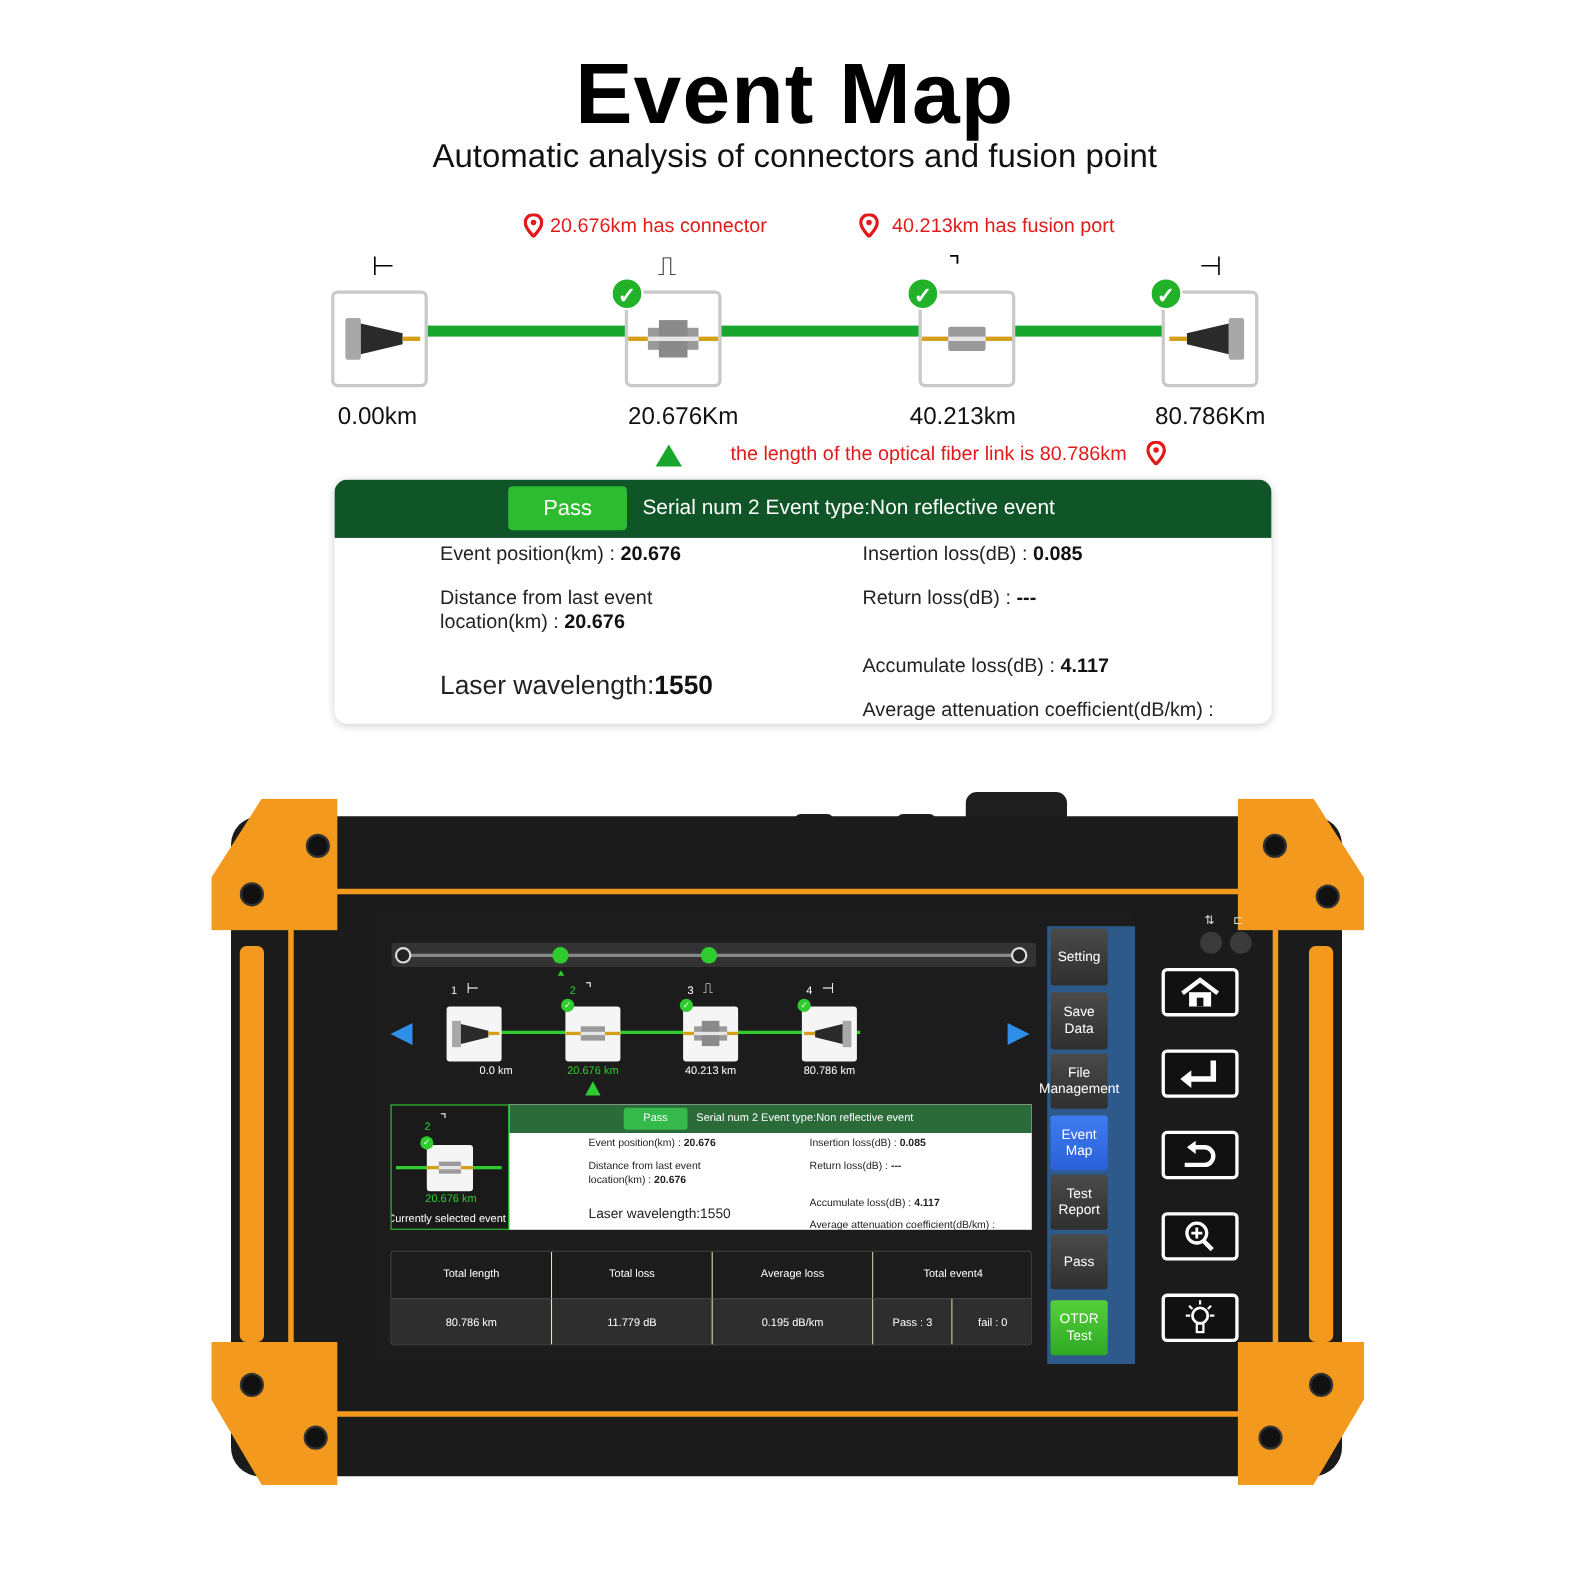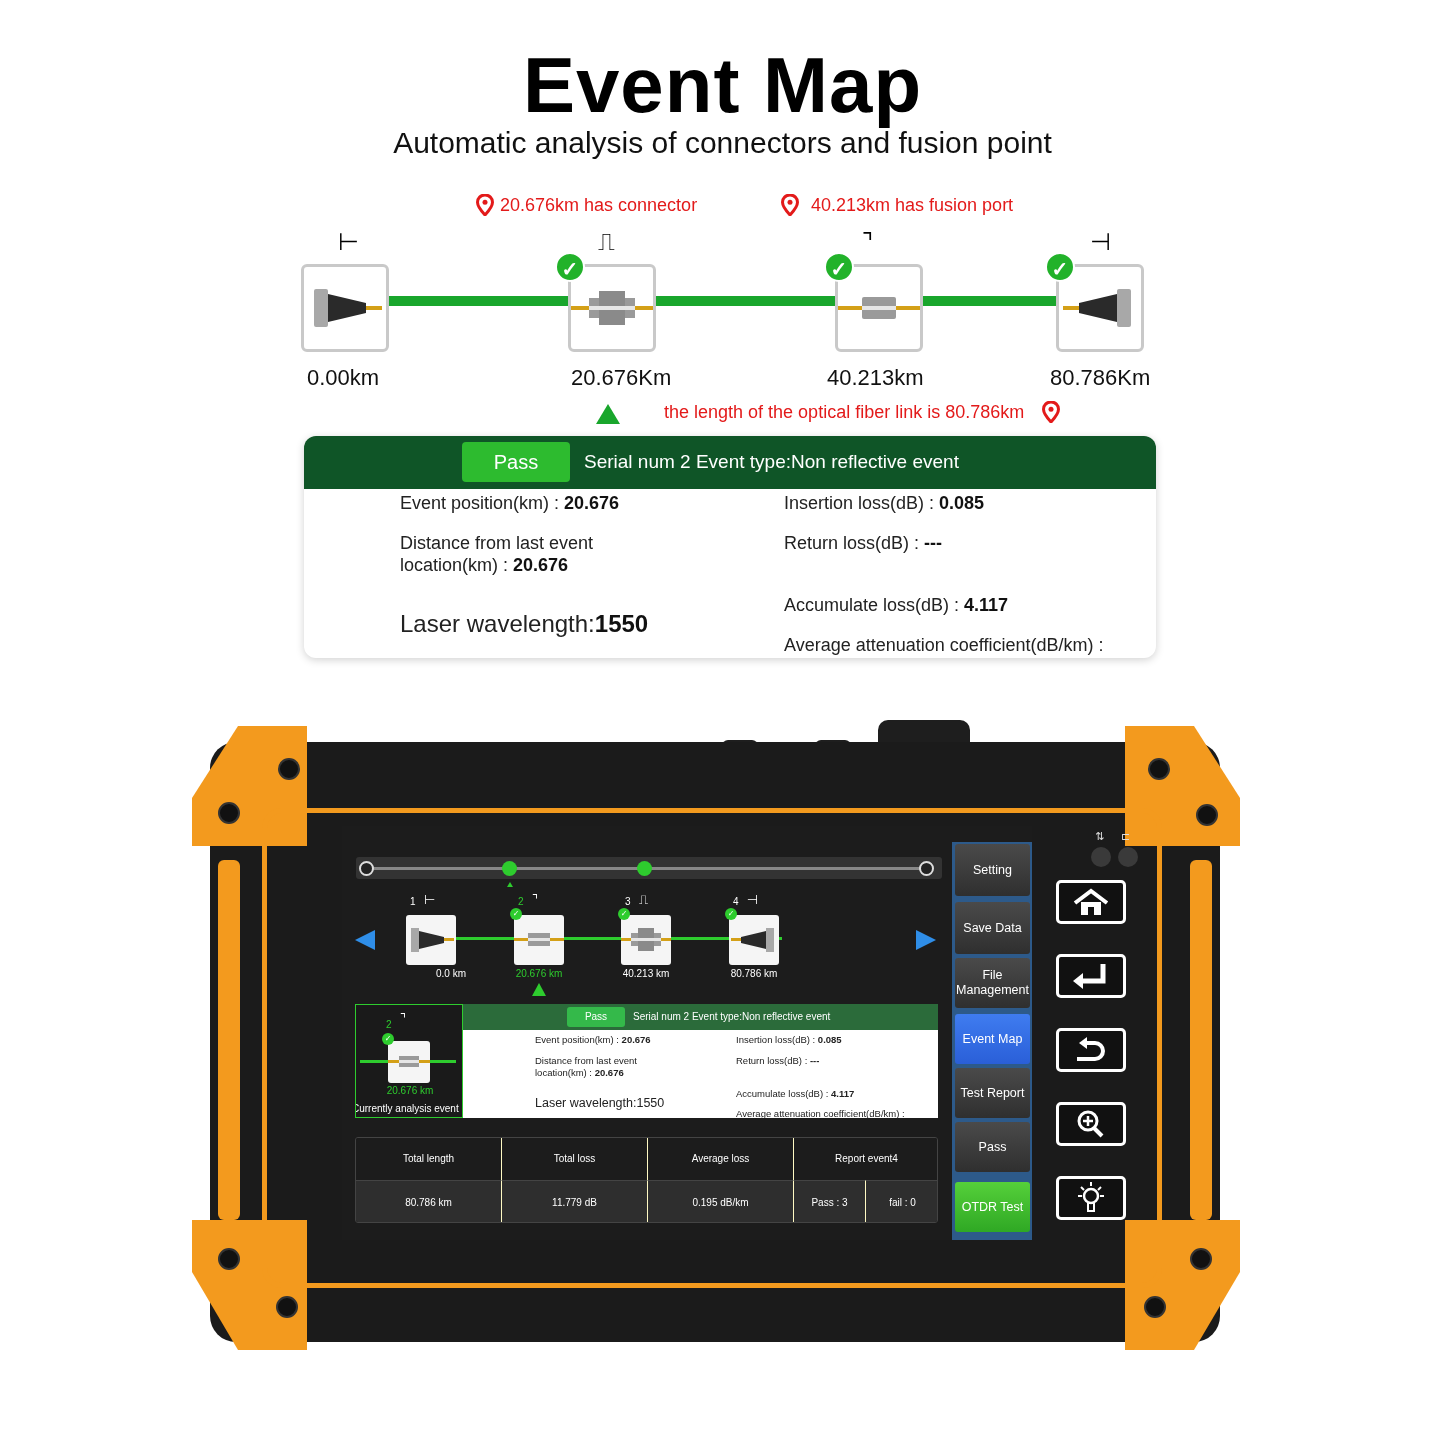--- a/index.html
+++ b/index.html
@@ -68,21 +68,21 @@
   .detail-head .pbtn { position: absolute; left: 104px; top: 3px; width: 58px; height: 20px; background: #34b94a; border-radius: 3px; color: #fff; font-size: 10px; text-align: center; line-height: 20px; }
   .detail-head .ht { position: absolute; left: 170px; top: 7px; font-size: 10px; color: #fff; white-space: nowrap; }
   .drow { position: absolute; font-size: 9.5px; color: #222; line-height: 12px; white-space: nowrap; }
 
   .summary { position: absolute; left: 13px; top: 311px; width: 583px; height: 86px; border: 1px solid #444; border-radius: 3px; overflow: hidden; }
   .sum-cell { position: absolute; font-size: 10px; color: #fff; text-align: center; border-right: 1px solid #fef9c3; }
   .sum-head { background: #1c1c1c; height: 42px; line-height: 42px; top: 0; }
   .sum-val { background: #2e2e2e; height: 43px; line-height: 43px; top: 42px; border-top: 1px solid #444; }
 
   .side-menu { position: absolute; left: 610px; top: 16px; width: 80px; height: 398px; background: #2d5a8a; padding: 2px 3px; }
-  .side-btn { position: absolute; left: 3px; width: 75px; border-radius: 3px; background: linear-gradient(#4a4a4a, #2f2f2f); color: #fff; font-size: 12.5px; text-align: center; display: flex; align-items: center; justify-content: center; line-height: 15px; }
+  .side-btn { position: absolute; left: 3px; width: 52px; border-radius: 3px; background: linear-gradient(#4a4a4a, #2f2f2f); color: #fff; font-size: 12.5px; text-align: center; display: flex; align-items: center; justify-content: center; line-height: 15px; }
   .side-btn.active { background: linear-gradient(#3f7cf0, #2a5fd8); }
   .side-btn.green { background: linear-gradient(#55d03a, #2fa824); }
 
   .hw-btn { position: absolute; left: 1056px; width: 70px; height: 44px; border: 3px solid #fff; border-radius: 5px; background: #111; }
   .hw-btn svg { position: absolute; left: 0; top: 0; }
   .led { position: absolute; width: 20px; height: 20px; border-radius: 50%; background: #3a3a3a; }
   .led-label { position: absolute; color: #ddd; font-size: 11px; font-family: "DejaVu Sans", sans-serif; }
 </style>
 </head>
 <body>
@@ -283,21 +283,21 @@
     <div style="position:absolute; left:4px; top:55px; width:96px; height:3px; background:#2ecc2e;"></div>
     <div style="position:absolute; left:32px; top:36px; width:42px; height:42px; background:#f5f5f5; border-radius:3px;">
       <svg width="42" height="42">
           <rect x="0" y="19" width="42" height="3" fill="#d4a017"></rect>
           <rect x="11" y="15" width="20" height="11" fill="#9a9a9a"></rect>
           <rect x="11" y="19" width="20" height="3" fill="#e6e6e6"></rect>
         </svg>
     </div>
     <div style="position:absolute; left:26px; top:28px; width:12px; height:12px; border-radius:50%; background:#2ecc2e; color:#fff; font-size:8px; text-align:center; line-height:12px;">✓</div>
     <div style="position:absolute; left:0; width:108px; top:80px; text-align:center; font-size:10px; color:#2ecc2e;">20.676 km</div>
-    <div style="position:absolute; left:-4px; top:98px; font-size:10px; color:#fff; white-space:nowrap;">Currently analysis event</div>
+    <div style="position:absolute; left:-4px; top:98px; font-size:10px; color:#fff; white-space:nowrap;">Currently selected event</div>
   </div>
 
   <div class="detail">
     <div class="detail-head">
       <div class="pbtn">Pass</div>
       <div class="ht">Serial num 2   Event type:Non reflective event</div>
     </div>
     <div class="drow" style="left:72px; top:30px;"><span>Event position(km) : </span><b>20.676</b></div>
     <div class="drow" style="left:72px; top:51px;">
         <div>Distance from last event</div>
@@ -307,21 +307,21 @@
     <div class="drow" style="left:273px; top:30px;"><span>Insertion loss(dB) : </span><b>0.085</b></div>
     <div class="drow" style="left:273px; top:51px;"><span>Return loss(dB) : </span><b>---</b></div>
     <div class="drow" style="left:273px; top:84px;"><span>Accumulate loss(dB) : </span><b>4.117</b></div>
     <div class="drow" style="left:273px; top:104px;">Average attenuation coefficient(dB/km) :</div>
   </div>
 
   <div class="summary">
     <div class="sum-cell sum-head" style="left:0; width:146px;">Total length</div>
     <div class="sum-cell sum-head" style="left:146px; width:146px;">Total loss</div>
     <div class="sum-cell sum-head" style="left:292px; width:146px;">Average loss</div>
-    <div class="sum-cell sum-head" style="left:438px; width:145px; border-right:none;">Report event4</div>
+    <div class="sum-cell sum-head" style="left:438px; width:145px; border-right:none;">Total event4</div>
     <div class="sum-cell sum-val" style="left:0; width:146px;">80.786 km</div>
     <div class="sum-cell sum-val" style="left:146px; width:146px;">11.779 dB</div>
     <div class="sum-cell sum-val" style="left:292px; width:146px;">0.195 dB/km</div>
     <div class="sum-cell sum-val" style="left:438px; width:72px;">Pass : 3</div>
     <div class="sum-cell sum-val" style="left:510px; width:73px; border-right:none;">fail : 0</div>
   </div>
 
   <div class="side-menu">
     <div class="side-btn" style="top:2px; height:52px;">Setting</div>
     <div class="side-btn" style="top:60px; height:52px;">Save Data</div>

